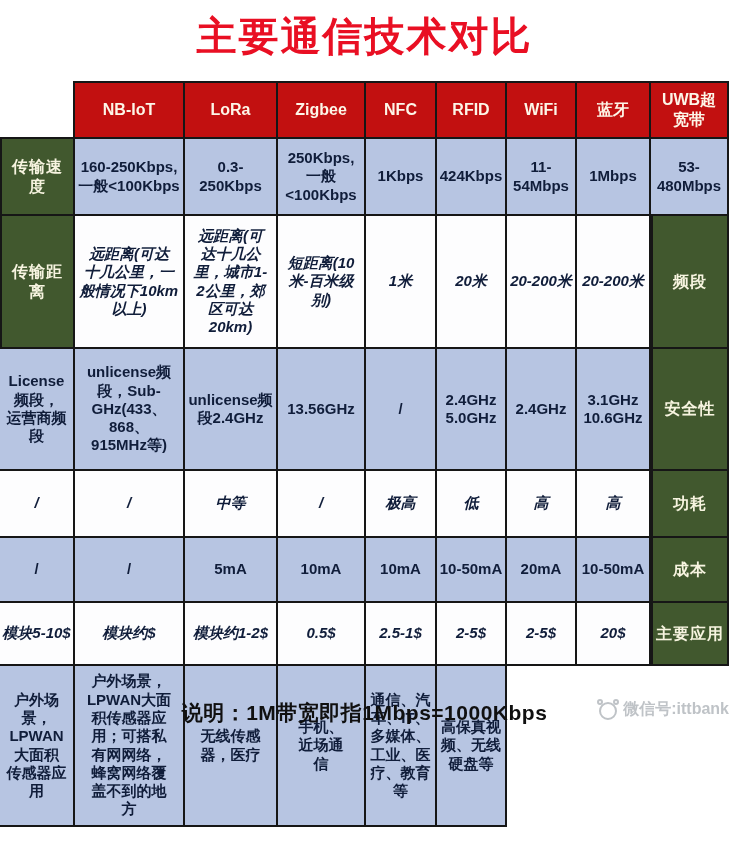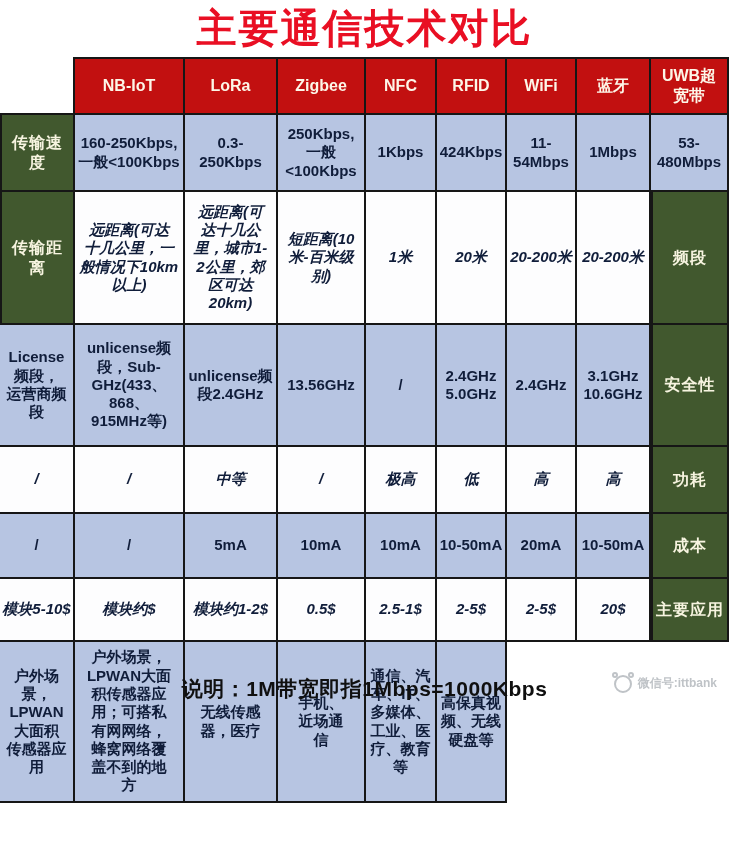--- a/index.html
+++ b/index.html
@@ -7,37 +7,37 @@
     width: 729px; height: 865px;
     background: #ffffff;
     font-family: "Liberation Sans", "DejaVu Sans", sans-serif;
     position: relative;
     overflow: hidden;
   }
   .page { width: 729px; height: 865px; position: relative; }
 
   
   .title-bar {
-    height: 57px;
+    height: 72px;
     display: flex; align-items: center; justify-content: center;
   }
   .title-text {
     font-family: "Liberation Serif", "DejaVu Serif", serif;
     font-weight: 700;
     font-size: 40px;
     letter-spacing: 2px;
     color: var(--title_red, #e90f23);
   }
 
   
   .table-grid {
     display: grid;
     grid-template-columns: 75px 110px 93px 88px 71px 70px 70px 74px 78px;
     grid-template-rows: 58px 77px 133px 122px 67px 65px 63px 161px;
-    width: 729px; height: 608px;
+    width: 729px; height: 608px; margin-top: 9px;
   }
   .cell {
     box-sizing: border-box;
     display: flex; align-items: center; justify-content: center;
     text-align: center;
     white-space: pre-line;
     overflow: hidden;
     word-break: break-word;
     border-right: 2px solid var(--border, #161616);
     border-bottom: 2px solid var(--border, #161616);
@@ -77,24 +77,24 @@
     display: flex; align-items: center; justify-content: center; border-radius: 9px;
   }
   .footer-note {
     font-weight: 700;
     font-size: 21px;
     color: #101010;
     letter-spacing: 0.5px;
   }
   .wechat {
     position: absolute;
-    right: 12px; top: 10px;
-    display: flex; align-items: flex-start; gap: 6px;
+    right: 0; top: 10px;
+    display: flex; align-items: flex-end; gap: 6px;
     color: var(--watermark_gray, #bfc3c7);
-    font-size: 12px;
+    font-size: 16px;
     font-weight: 700;
   }
   .wechat-logo {
     width: 18px; height: 18px;
     border: 2px solid var(--watermark_gray, #bfc3c7);
     border-radius: 50%;
     position: relative;
     box-sizing: border-box;
   }
   .wechat-logo::before, .wechat-logo::after {

